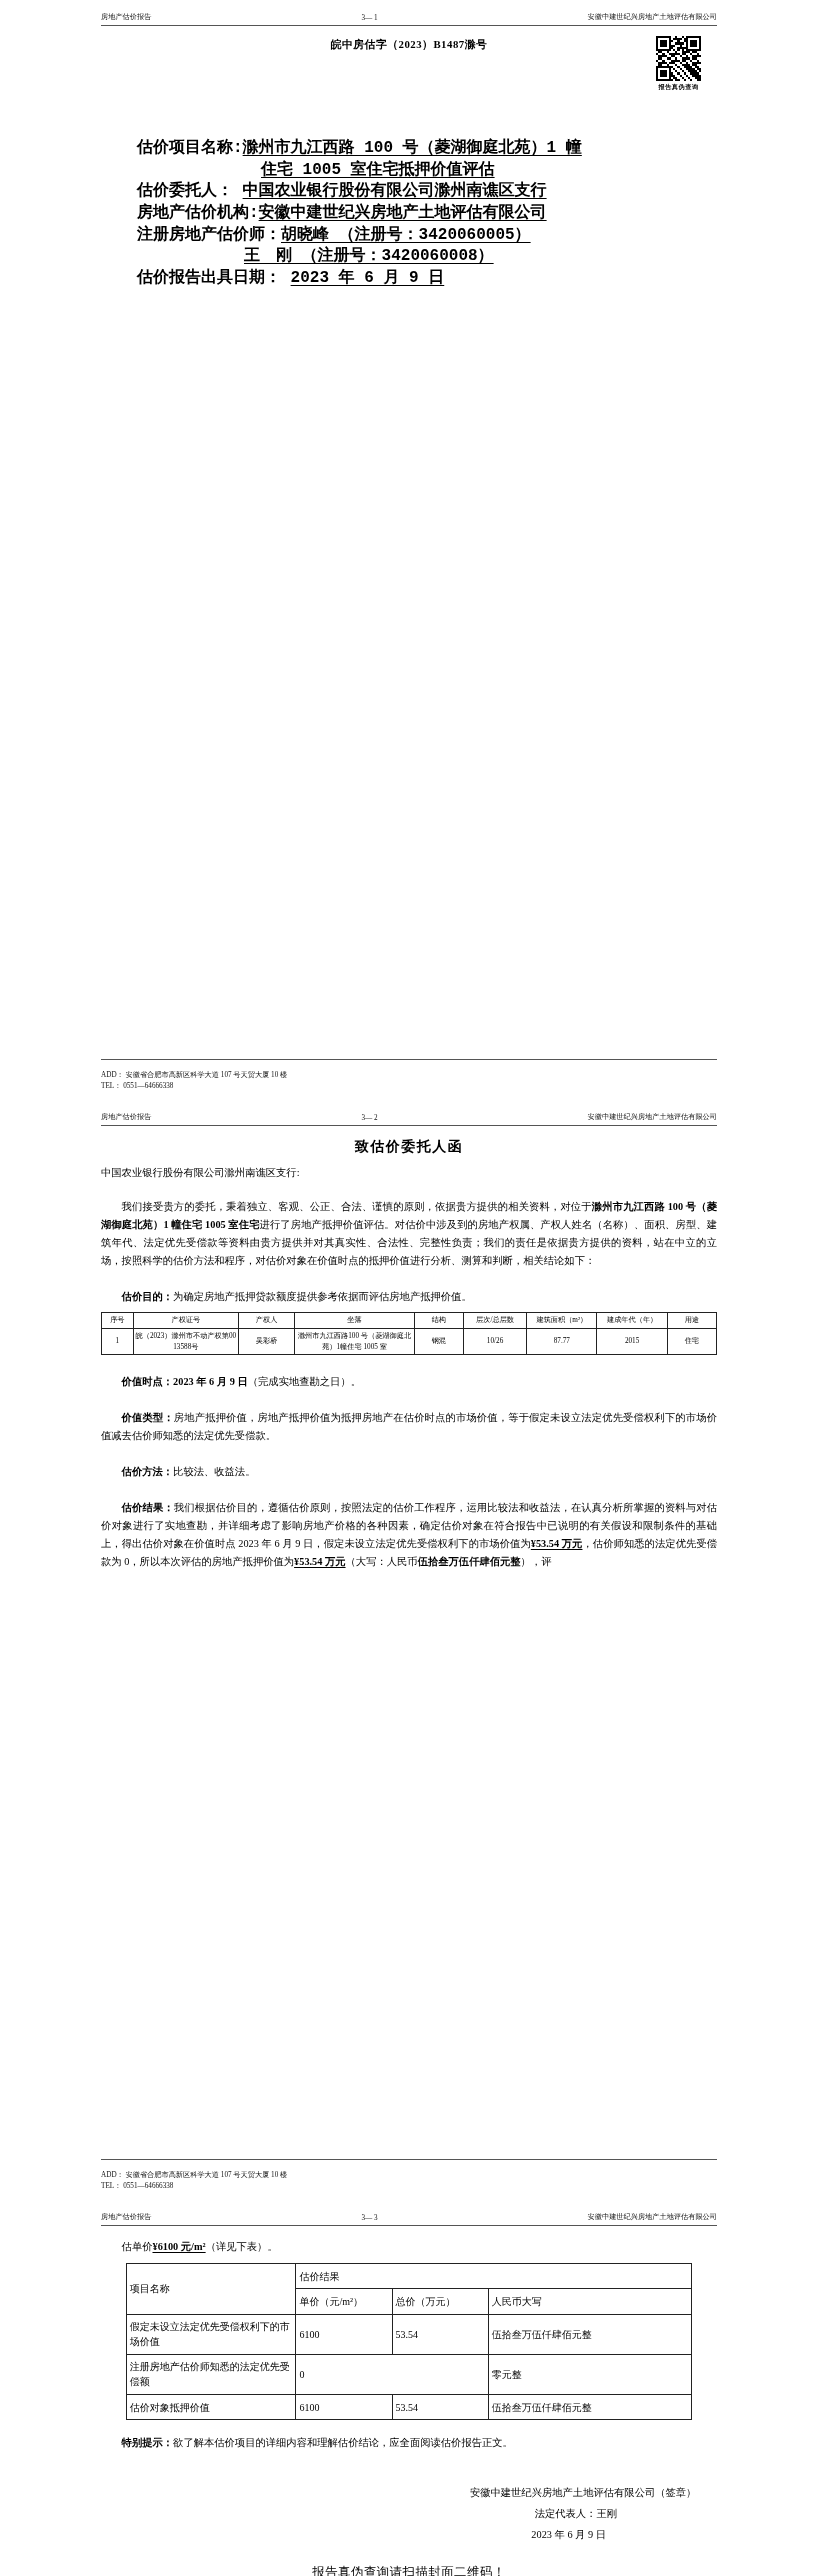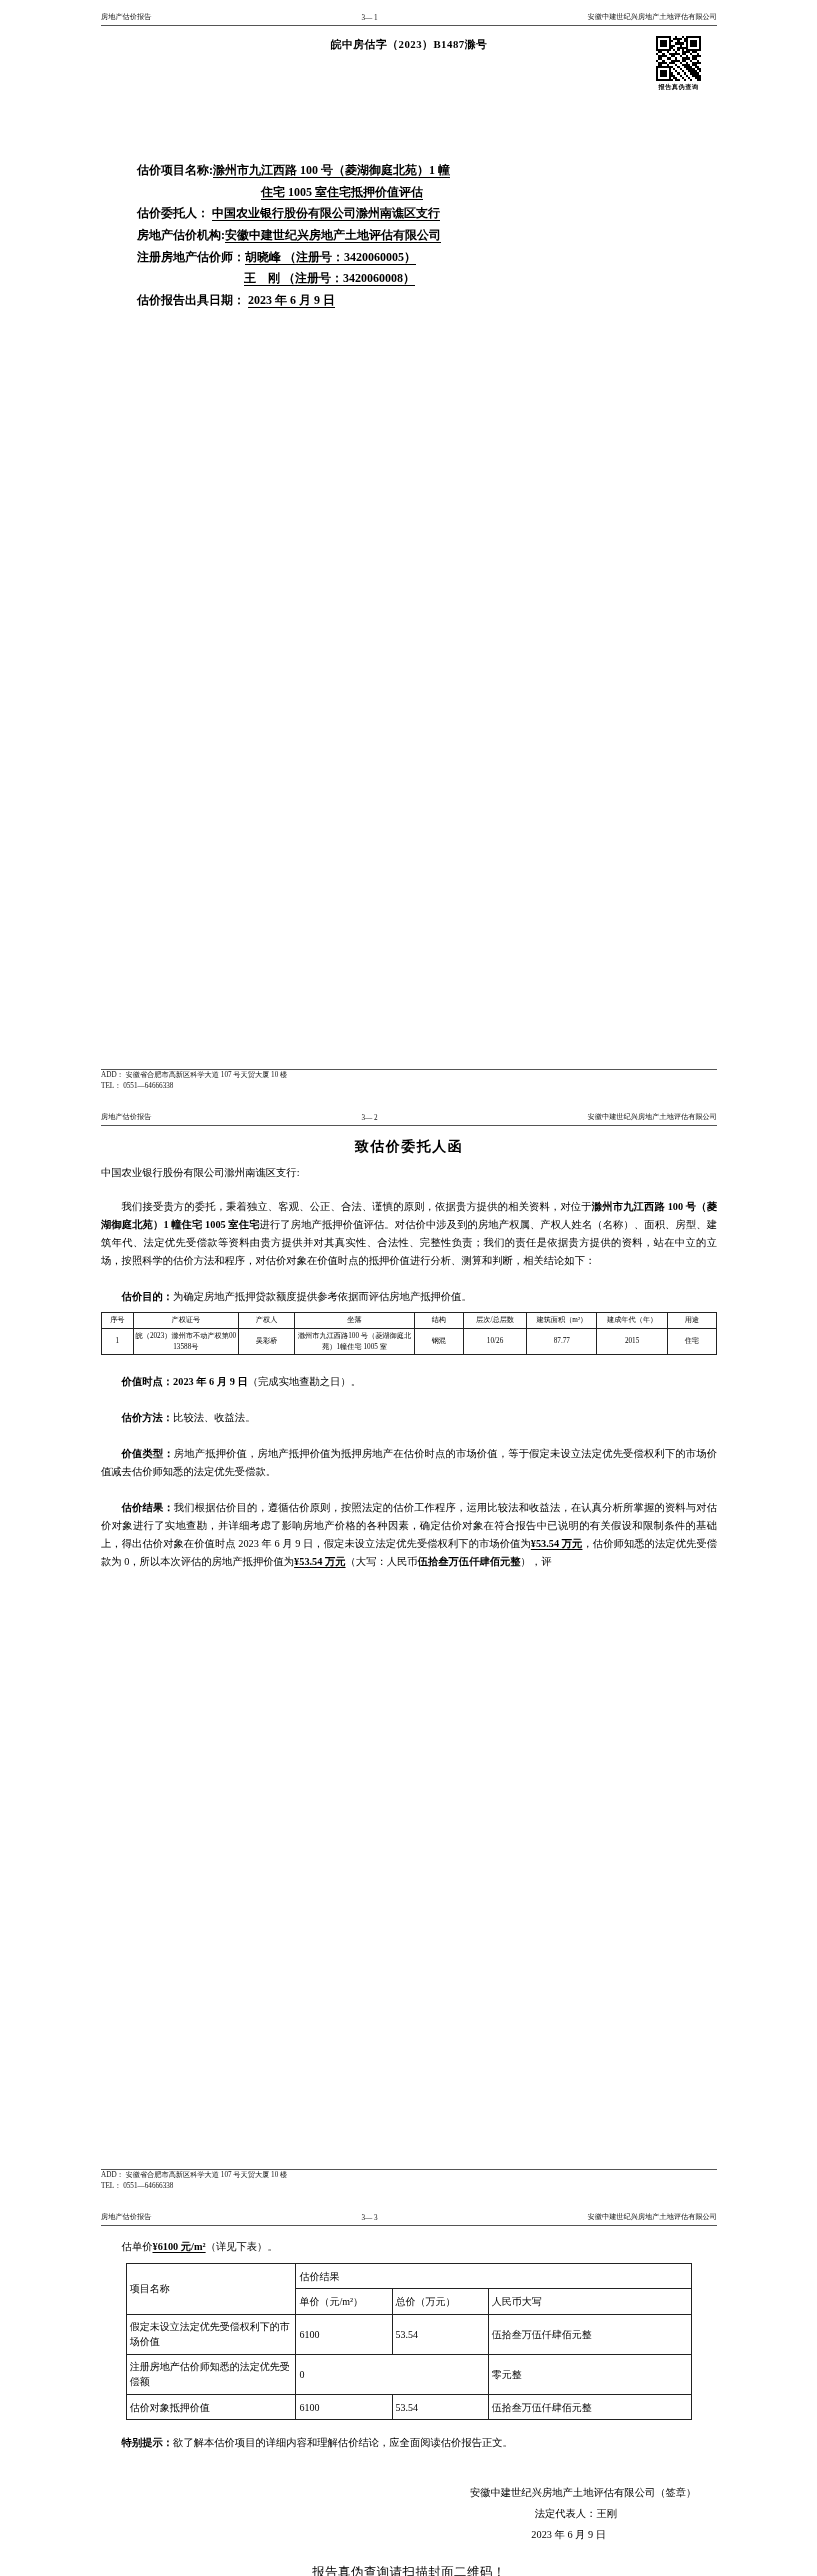--- a/index.html
+++ b/index.html
@@ -3,29 +3,29 @@
 <meta charset="utf-8">
 <style>
   * { margin:0; padding:0; box-sizing:border-box; }
   html,body { background:#ffffff; }
   body { width:818px; font-family:"Liberation Serif", serif; color:#000; }
   .document { position:relative; width:818px; height:3300px; background:#ffffff; overflow:hidden; }
   .page { position:absolute; left:0; width:818px; height:1100px; padding:31px 101px 36px 101px; background:#fff; }
   .page-1 { top:0; } .page-2 { top:1100px; } .page-3 { top:2200px; }
 
   .page-header { position:absolute; top:12.4px; left:101px; right:101px; display:flex; justify-content:space-between; align-items:flex-end; font-size:7.2px; color:#111; border-bottom:0.5px solid #555; padding-bottom:2.6px; }
-  .page-footer { position:absolute; bottom:8.2px; left:101px; right:101px; border-top:0.5px solid #555; padding-top:0; font-size:7.2px; line-height:10.8px; color:#111; }
+  .page-footer { position:absolute; bottom:8.2px; left:101px; right:101px; border-top:0.5px solid #555; padding-top:10px; font-size:7.2px; line-height:10.8px; color:#111; }
 
   .qr-block { position:absolute; top:36px; right:117px; width:45px; text-align:center; }
   .qr { width:45px; height:45px; background:#fff; }
   .qr-caption { margin-top:1.5px; font-size:6.2px; font-weight:bold; letter-spacing:0.5px; white-space:nowrap; }
 
   .cover-title { margin-top:30px; text-align:center; font-size:24px; font-weight:bold; letter-spacing:3.6px; }
   .cover-docno { margin-top:7.2px; text-align:center; font-size:10.8px; font-weight:bold; letter-spacing:0.5px; }
-  .cover-fields { margin-top:108px; margin-left:36px; font-size:12px; font-weight:bold; line-height:21.6px; }
+  .cover-fields { margin-top:86px; margin-left:36px; font-size:16px; font-weight:bold; line-height:21.6px;font-family:Liberation Mono, monospace; }
   .field { white-space:nowrap; }
   .field-cont { padding-left:124px; }
   .field-cont2 { padding-left:107px; }
   .uv { text-decoration:underline; text-underline-offset:2.6px; }
 
   .letter-title { margin-top:7.2px; text-align:center; font-size:14px; font-weight:bold; letter-spacing:1.5px; }
   .salutation { margin-top:10.3px; font-size:10.3px; font-weight:normal; }
   .para { font-size:10.3px; line-height:18px; text-indent:2em; text-align:justify; margin-top:18px; }
   .b { font-weight:bold; }
   .u { text-decoration:underline; text-underline-offset:2.1px; }
@@ -399,23 +399,23 @@
           <td>10/26</td>
           <td>87.77</td>
           <td>2015</td>
           <td>住宅</td>
         </tr>
       </tbody>
     </table>
 
     <p class="para"><span class="b">价值时点：</span><span class="b">2023 年 6 月 9 日</span><span>（完成实地查勘之日）。</span></p>
 
+    <p class="para"><span class="b">价值类型：</span><span>房地产抵押价值，房地产抵押价值为抵押房地产在估价时点的市场价值，等于假定未设立法定优先受偿权利下的市场价值减去估价师知悉的法定优先受偿款。</span></p>
+
     <p class="para"><span class="b">估价方法：</span><span>比较法、收益法。</span></p>
-
-    <p class="para"><span class="b">价值类型：</span><span>房地产抵押价值，房地产抵押价值为抵押房地产在估价时点的市场价值，等于假定未设立法定优先受偿权利下的市场价值减去估价师知悉的法定优先受偿款。</span></p>
 
     <p class="para"><span class="b">估价结果：</span><span>我们根据估价目的，遵循估价原则，按照法定的估价工作程序，运用比较法和收益法，在认真分析所掌握的资料与对估价对象进行了实地查勘，并详细考虑了影响房地产价格的各种因素，确定估价对象在符合报告中已说明的有关假设和限制条件的基础上，得出估价对象在价值时点 2023 年 6 月 9 日，假定未设立法定优先受偿权利下的市场价值为</span><span class="b u">¥53.54 万元</span><span>，估价师知悉的法定优先受偿款为 0，所以本次评估的房地产抵押价值为</span><span class="b u">¥53.54 万元</span><span>（大写：人民币</span><span class="b">伍拾叁万伍仟肆佰元整</span><span>），评</span></p>
 
     <footer class="page-footer">
       <div>ADD： 安徽省合肥市高新区科学大道 107 号天贸大厦 10 楼</div>
       <div>TEL： 0551—64666338</div>
     </footer>
   </section>
 
   <section class="page page-3">

